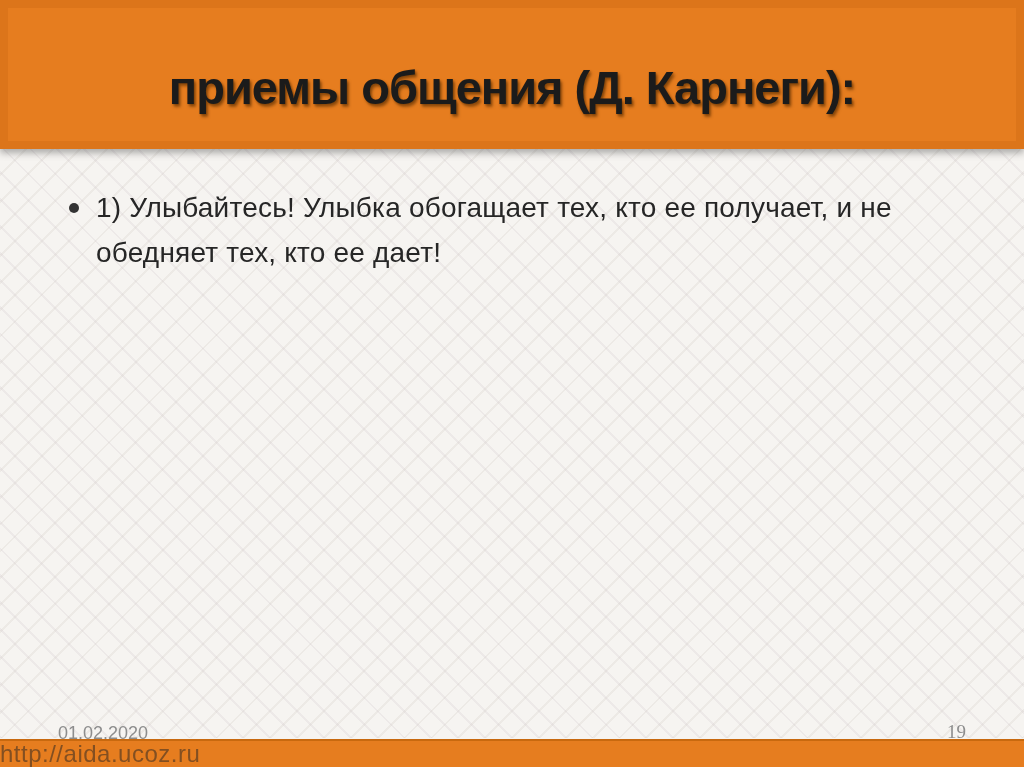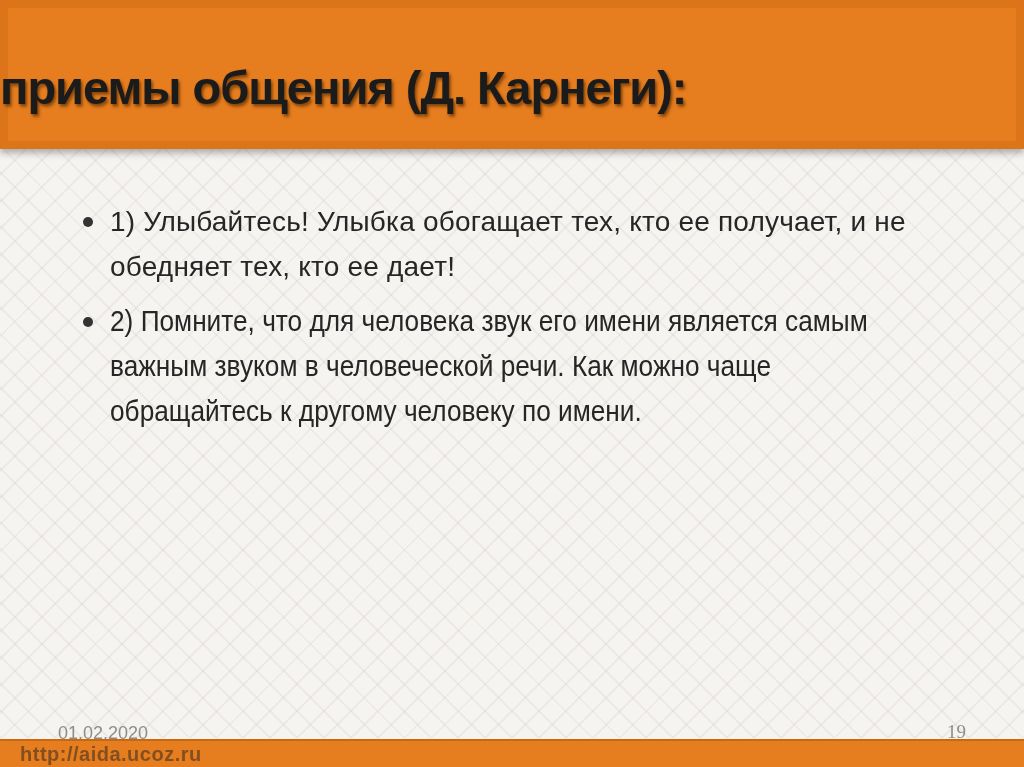--- a/index.html
+++ b/index.html
@@ -18,20 +18,21 @@
   .header {
     position: absolute;
     left: 0; top: 0;
     width: 100%; height: 149px;
     background: #e67d1f;
     box-shadow:
       inset 0 0 0 8px rgba(180, 85, 5, 0.18),
       0 4px 7px rgba(80, 80, 80, 0.45);
     display: flex;
     align-items: center;
+    justify-content: center;
     z-index: 3;
   }
   .slide-title {
     margin: 0;
     padding-top: 26px;
     font-size: 47px;
     font-weight: bold;
     letter-spacing: -1px;
     color: #1b1b1b;
     text-shadow: 2px 3px 3px rgba(90, 45, 0, 0.55), 1px 1px 2px rgba(90, 45, 0, 0.4);
@@ -44,21 +45,21 @@
     width: 100%; height: 589px;
     background-color: #f6f4f1;
     background-image:
       repeating-linear-gradient(45deg,  rgba(205,195,200,0.22) 0 2px, rgba(255,255,255,0) 2px 19px),
       repeating-linear-gradient(-45deg, rgba(205,198,190,0.22) 0 2px, rgba(255,255,255,0) 2px 19px);
     box-sizing: border-box;
     padding: 36px 58px 0 52px;
   }
   .bullets {
     list-style: none;
-    margin: 14px; padding: 0;
+    margin: 0; padding: 0;
   }
   .bullet-item {
     display: flex;
     align-items: flex-start;
     margin-bottom: 10px;
     color: #262626;
     font-size: 29px;
     line-height: 45px;
   }
   .dot-col {
@@ -107,25 +108,23 @@
     left: 0; bottom: 0;
     width: 100%; height: 28px;
     background: #e67d1f;
     border-top: 2px solid #c8690f;
     box-sizing: border-box;
     display: flex;
     align-items: center;
     z-index: 2;
   }
   .footer-url {
-    margin-left: 20px;
-    font-size: 20px;
+    font-size: 24px;
     color: rgba(70, 52, 36, 0.62);
     letter-spacing: 0.5px;
-    font-weight: bold;
   }
 </style>
 </head>
 <body>
 
 <div class="slide">
 
   <div class="header">
     <h1 class="slide-title">приемы общения (Д. Карнеги):</h1>
   </div>
@@ -133,26 +132,20 @@
   <div class="content">
     <ul class="bullets">
 
       <li class="bullet-item wide">
         <span class="dot-col">
             <span class="dot"></span>
           </span>
         <span class="b-text">1) Улыбайтесь! Улыбка обогащает тех, кто ее получает, и не обедняет тех, кто ее дает!</span>
       </li>
 
-      <li class="bullet-item cond">
-        <span class="dot-col">
-            <span class="dot"></span>
-          </span>
-        <span class="b-text">2) Помните, что для человека звук его имени является самым важным звуком в человеческой речи. Как можно чаще обращайтесь к другому человеку по имени.</span>
-      </li>
 
 
 
 
     </ul>
   </div>
 
   <span class="date-label">01.02.2020</span>
 
   <span class="page-number">19</span>

